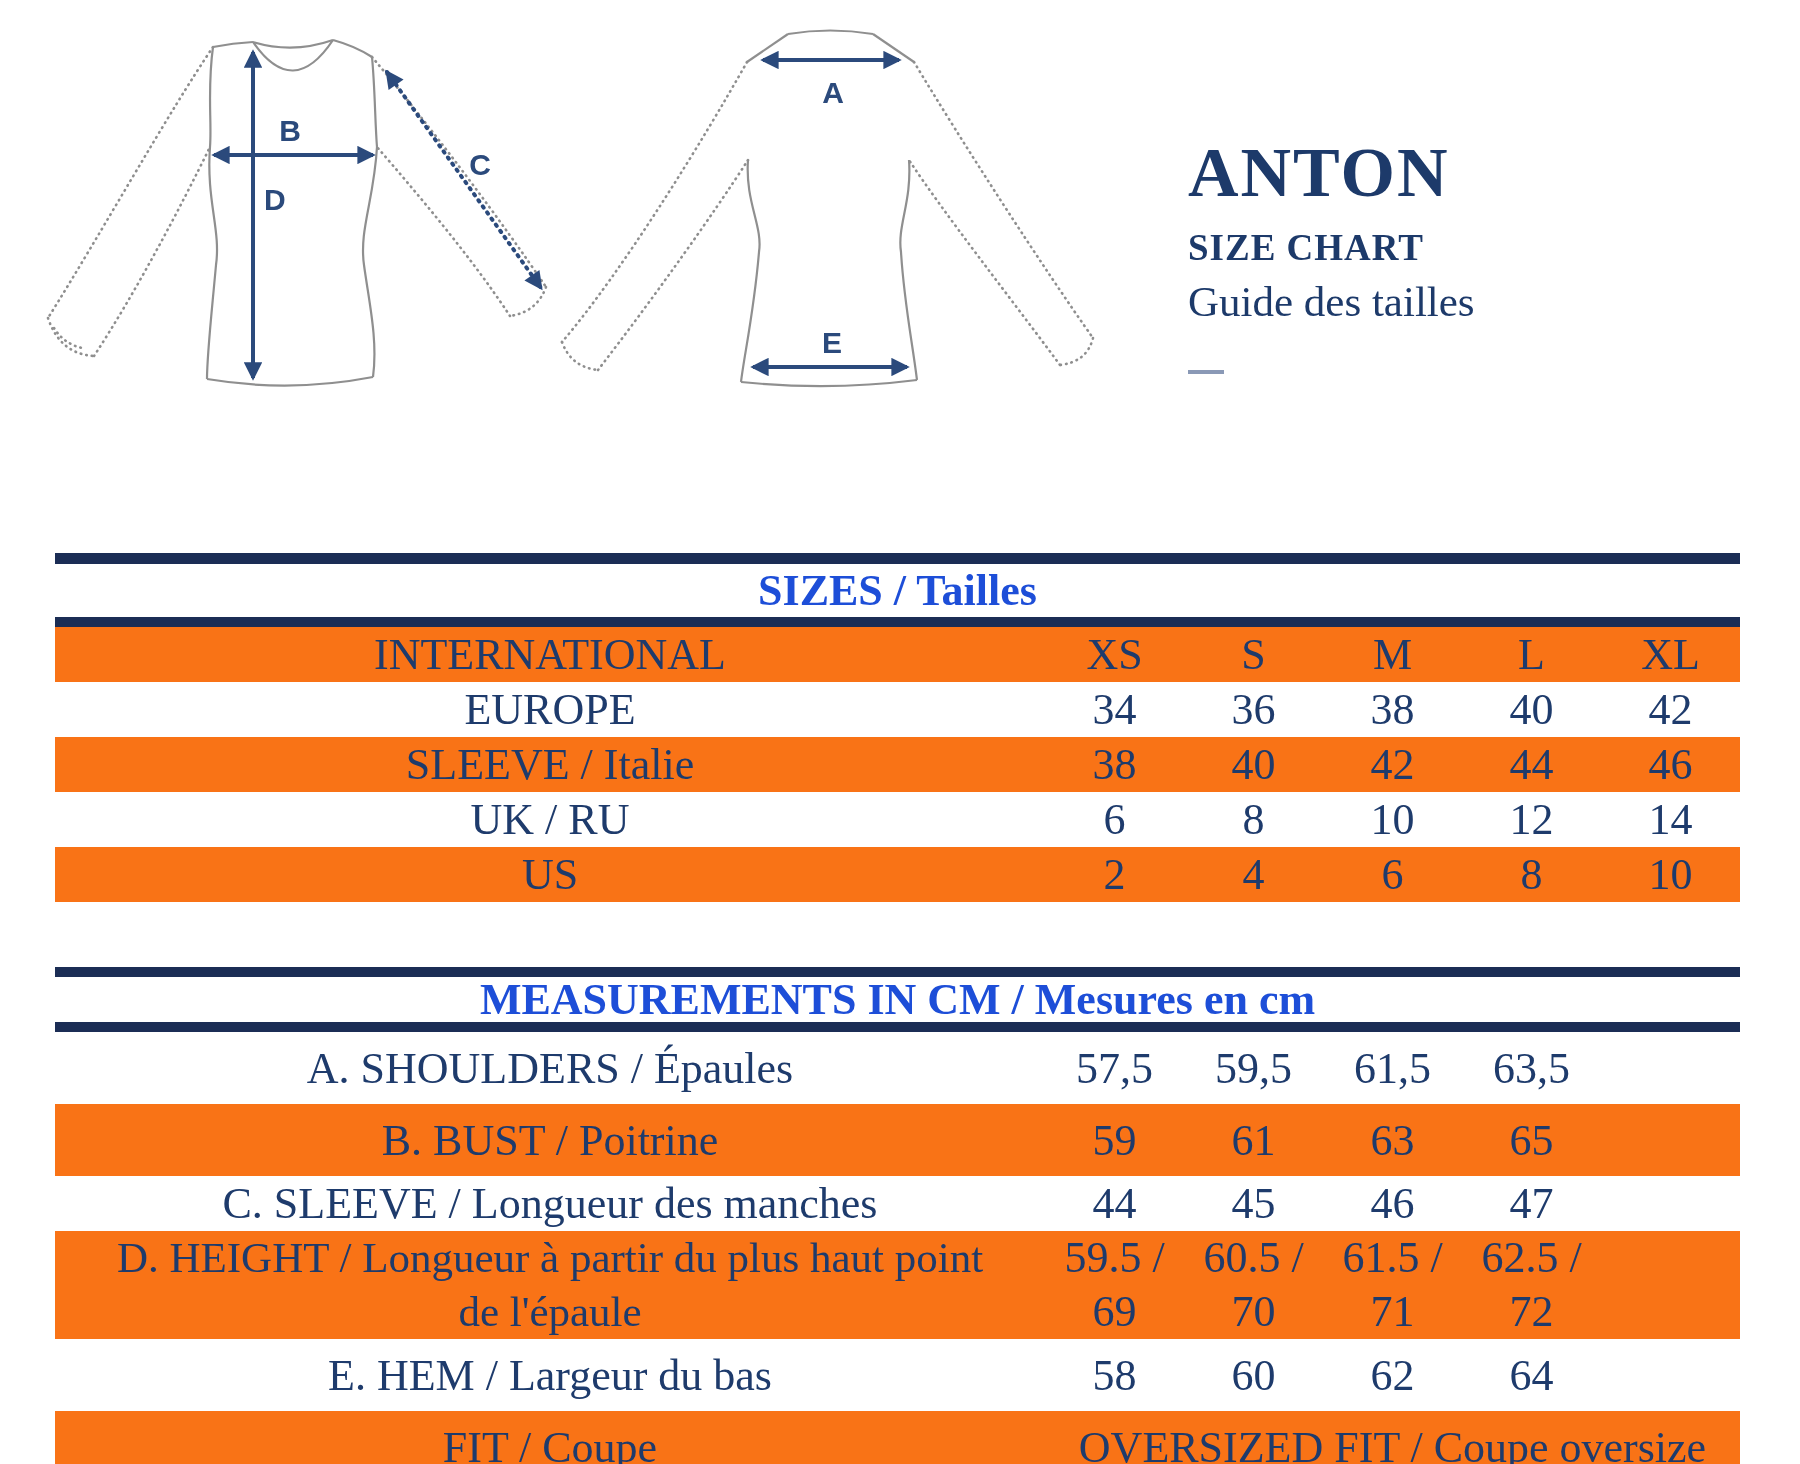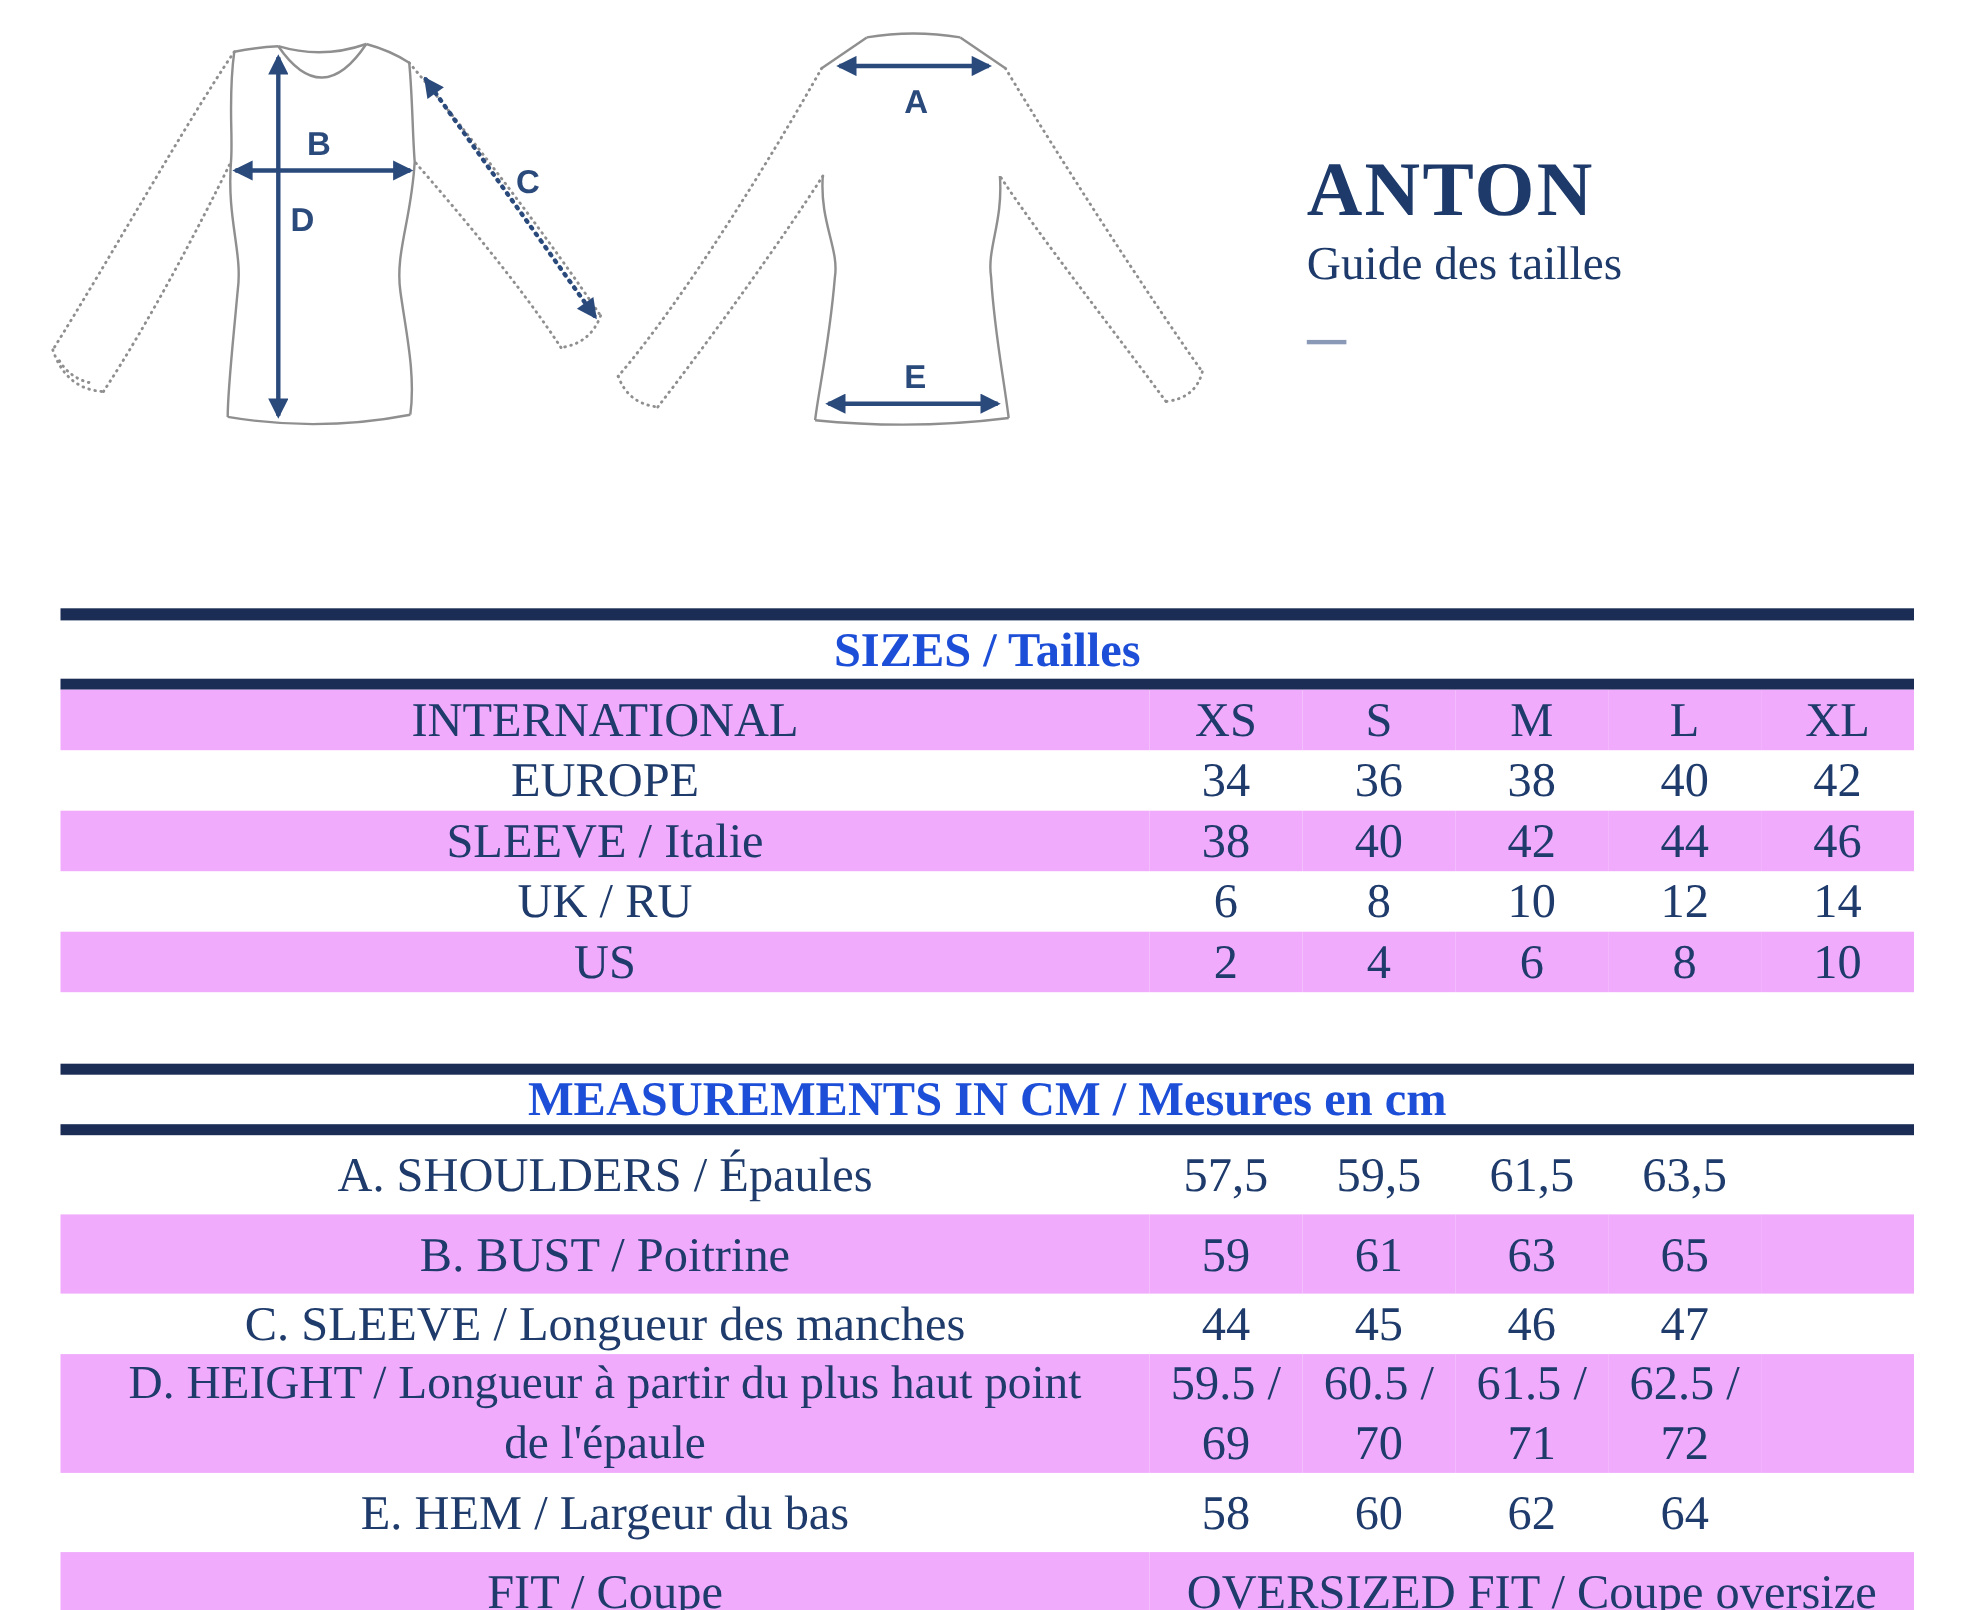--- a/index.html
+++ b/index.html
@@ -31,21 +31,21 @@
   .tbl-header {
     text-align:center; font-weight:bold; font-size:44px;
     line-height:53px; height:53px; color:#1d4ed8; white-space:nowrap;
   }
   .tbl-meas .tbl-header { line-height:45px; height:45px; }
   table { border-collapse:collapse; table-layout:fixed; width:1685px; }
   td {
     text-align:center; vertical-align:middle;
     font-size:44px; color:#1e3b6c; padding:0; white-space:nowrap;
   }
-  tr.stripe { background:#f0abfc; }
+  tr.stripe { background:#f97316; }
   tr.h55 { height:55px; }
   tr.h56 { height:72px; }
   tr.h110 { height:108px;padding-left:44px; }
   td.long-label { font-size:43px; }
   .two-line span { display:block; line-height:54px; }
 </style>
 </head>
 <body>
 
 <svg class="diagram" viewBox="0 0 1060 390">
@@ -113,20 +113,21 @@
     <line x1="713" y1="357" x2="867" y2="357" marker-start="url(#arr)" marker-end="url(#arr)"></line>
   </g>
   <g font-family="Liberation Sans, sans-serif" font-weight="bold" font-size="30" fill="#2b4a7c">
     <text x="793" y="93" text-anchor="middle">A</text>
     <text x="792" y="343" text-anchor="middle">E</text>
   </g>
 </svg>
 
 <div class="title-block">
   <div class="brand">ANTON</div>
+  <div class="subtitle">SIZE CHART</div>
   <div class="subtitle-fr">Guide des tailles</div>
   <div class="divider-dash"></div>
 </div>
 
 <div class="tbl tbl-sizes">
   <div class="bar bar-thick"></div>
   <div class="tbl-header">SIZES / Tailles</div>
   <div class="bar"></div>
   <table>
     <colgroup>

